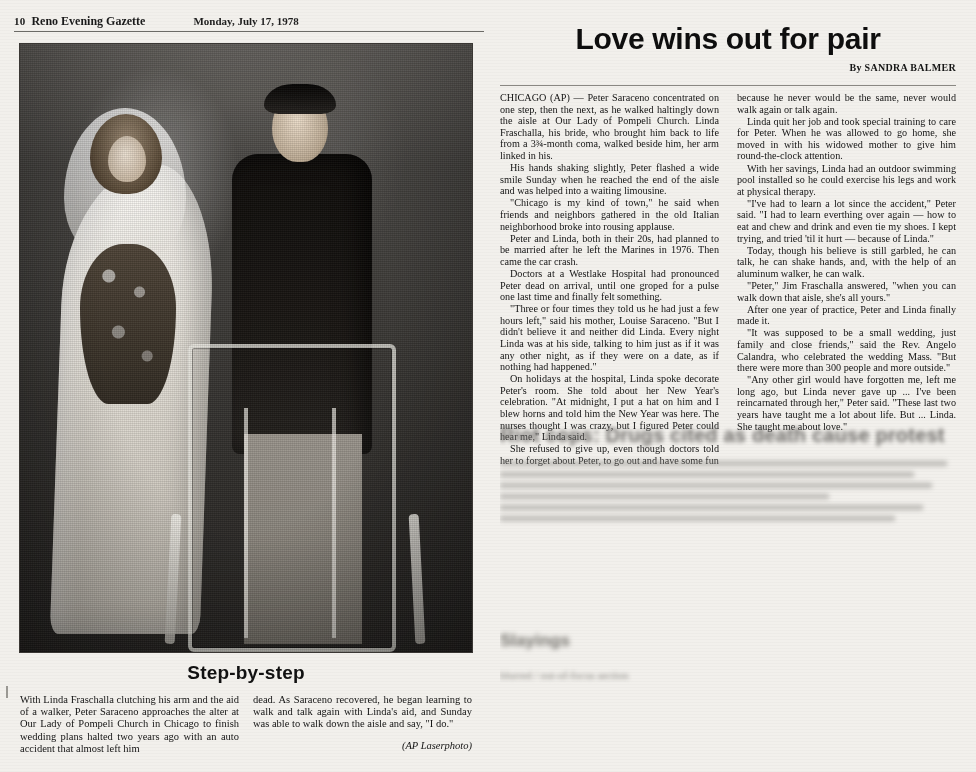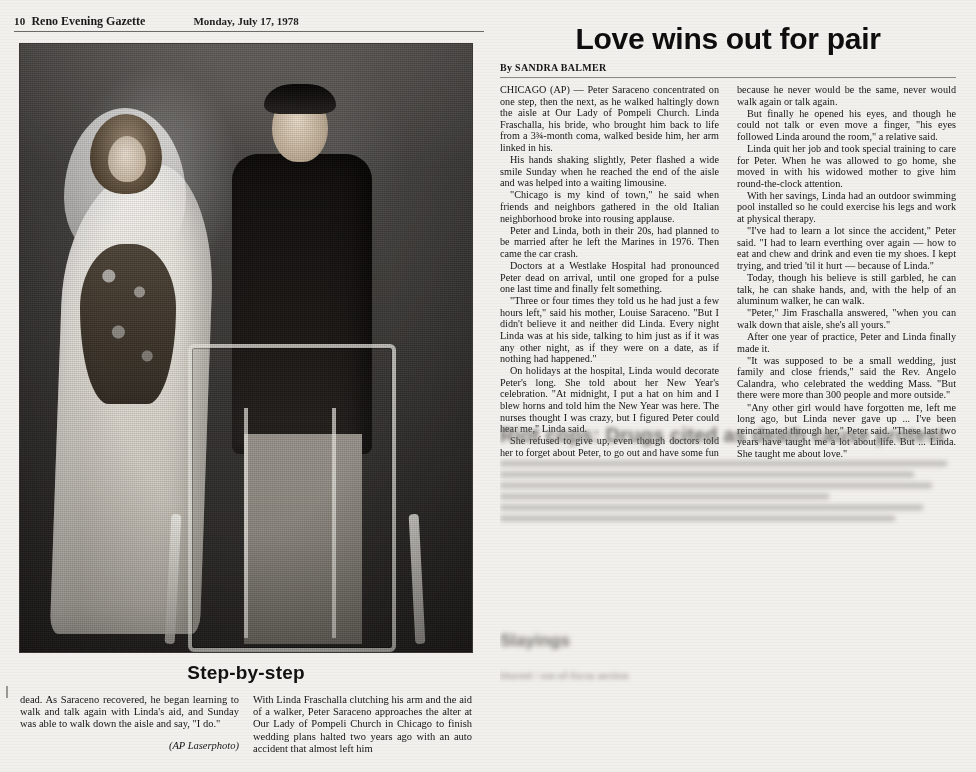--- a/index.html
+++ b/index.html
@@ -264,28 +264,28 @@
   .headline {
     font-family: "Liberation Sans", sans-serif;
     font-weight: bold;
     font-size: 30px;
     letter-spacing: -0.3px;
     text-align: center;
     color: #0e0e0e;
     margin: 0 0 6px 0;
   }
   .byline {
-    text-align: left;
+    text-align: right;
     font-family: "Liberation Serif", serif;
     font-weight: bold;
     font-size: 10px;
     letter-spacing: .3px;
     color: #151515;
     border-bottom: 1px solid #8a8883;
-    padding-bottom: 4px;
+    padding-bottom: 12px;
     margin-bottom: 6px;
   }
   .article-cols {
     display: flex;
     gap: 18px;
   }
   .art-col {
     width: 220px;
     font-family: "Liberation Serif", serif;
     font-size: 10.2px;
@@ -379,44 +379,43 @@
       <div class="groom-hat"></div>
       <div class="walker"></div>
       <div class="crutch-l"></div>
       <div class="crutch-r"></div>
       <div class="photo-vignette"></div>
     </div>
   </div>
 
   <div class="caption-title">Step-by-step</div>
   <div class="caption-cols">
+    <div class="caption-col">With Linda Fraschalla clutching his arm and the aid of a walker, Peter Saraceno approaches the alter at Our Lady of Pompeli Church in Chicago to finish wedding plans halted two years ago with an auto accident that almost left him</div>
     <div class="caption-col">
       <span>dead. As Saraceno recovered, he began learning to walk and talk again with Linda's aid, and Sunday was able to walk down the aisle and say, "I do."</span>
       <span class="caption-credit">(AP Laserphoto)</span>
     </div>
-    <div class="caption-col">With Linda Fraschalla clutching his arm and the aid of a walker, Peter Saraceno approaches the alter at Our Lady of Pompeli Church in Chicago to finish wedding plans halted two years ago with an auto accident that almost left him</div>
   </div>
 
   <div class="article">
     <h1 class="headline">Love wins out for pair</h1>
     <div class="byline">By SANDRA BALMER</div>
     <div class="article-cols">
       <div class="art-col">
         <p class="first">CHICAGO (AP) — Peter Saraceno concentrated on one step, then the next, as he walked haltingly down the aisle at Our Lady of Pompeli Church. Linda Fraschalla, his bride, who brought him back to life from a 3¾-month coma, walked beside him, her arm linked in his.</p>
         <p>His hands shaking slightly, Peter flashed a wide smile Sunday when he reached the end of the aisle and was helped into a waiting limousine.</p>
         <p>"Chicago is my kind of town," he said when friends and neighbors gathered in the old Italian neighborhood broke into rousing applause.</p>
         <p>Peter and Linda, both in their 20s, had planned to be married after he left the Marines in 1976. Then came the car crash.</p>
         <p>Doctors at a Westlake Hospital had pronounced Peter dead on arrival, until one groped for a pulse one last time and finally felt something.</p>
         <p>"Three or four times they told us he had just a few hours left," said his mother, Louise Saraceno. "But I didn't believe it and neither did Linda. Every night Linda was at his side, talking to him just as if it was any other night, as if they were on a date, as if nothing had happened."</p>
-        <p>On holidays at the hospital, Linda would decorate Peter's long. She told about her New Year's celebration. "At midnight, I put a hat on him and I blew horns and told him the New Year was here. The nurses thought I was crazy, but I figured Peter could hear me," Linda said.</p>
+        <p>On holidays at the hospital, Linda spoke decorate Peter's room. She told about her New Year's celebration. "At midnight, I put a hat on him and I blew horns and told him the New Year was here. The nurses thought I was crazy, but I figured Peter could hear me," Linda said.</p>
         <p>She refused to give up, even though doctors told her to forget about Peter, to go out and have some fun</p>
       </div>
       <div class="art-col">
         <p class="first">because he never would be the same, never would walk again or talk again.</p>
-        <p>But finally he opened his eyes, and though he could not talk or even move a finger, "his eyes followed Linda around the room," a relative said.</p>
         <p>Linda quit her job and took special training to care for Peter. When he was allowed to go home, she moved in with his widowed mother to give him round-the-clock attention.</p>
         <p>With her savings, Linda had an outdoor swimming pool installed so he could exercise his legs and work at physical therapy.</p>
         <p>"I've had to learn a lot since the accident," Peter said. "I had to learn everthing over again — how to eat and chew and drink and even tie my shoes. I kept trying, and tried 'til it hurt — because of Linda."</p>
         <p>Today, though his believe is still garbled, he can talk, he can shake hands, and, with the help of an aluminum walker, he can walk.</p>
         <p>"Peter," Jim Fraschalla answered, "when you can walk down that aisle, she's all yours."</p>
         <p>After one year of practice, Peter and Linda finally made it.</p>
         <p>"It was supposed to be a small wedding, just family and close friends," said the Rev. Angelo Calandra, who celebrated the wedding Mass. "But there were more than 300 people and more outside."</p>
         <p>"Any other girl would have forgotten me, left me long ago, but Linda never gave up ... I've been reincarnated through her," Peter said. "These last two years have taught me a lot about life. But ... Linda. She taught me about love."</p>
       </div>
     </div>

